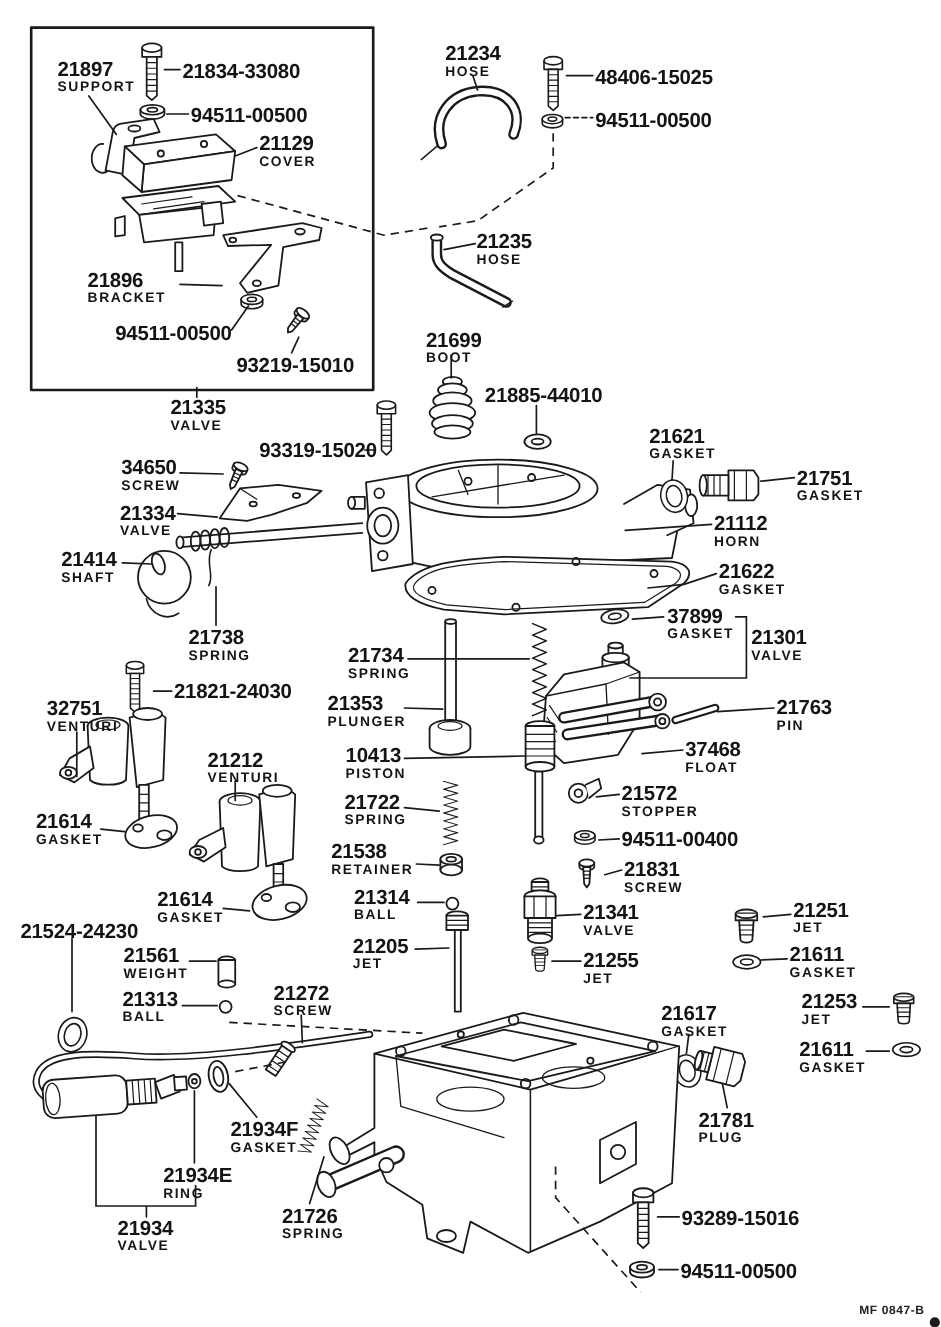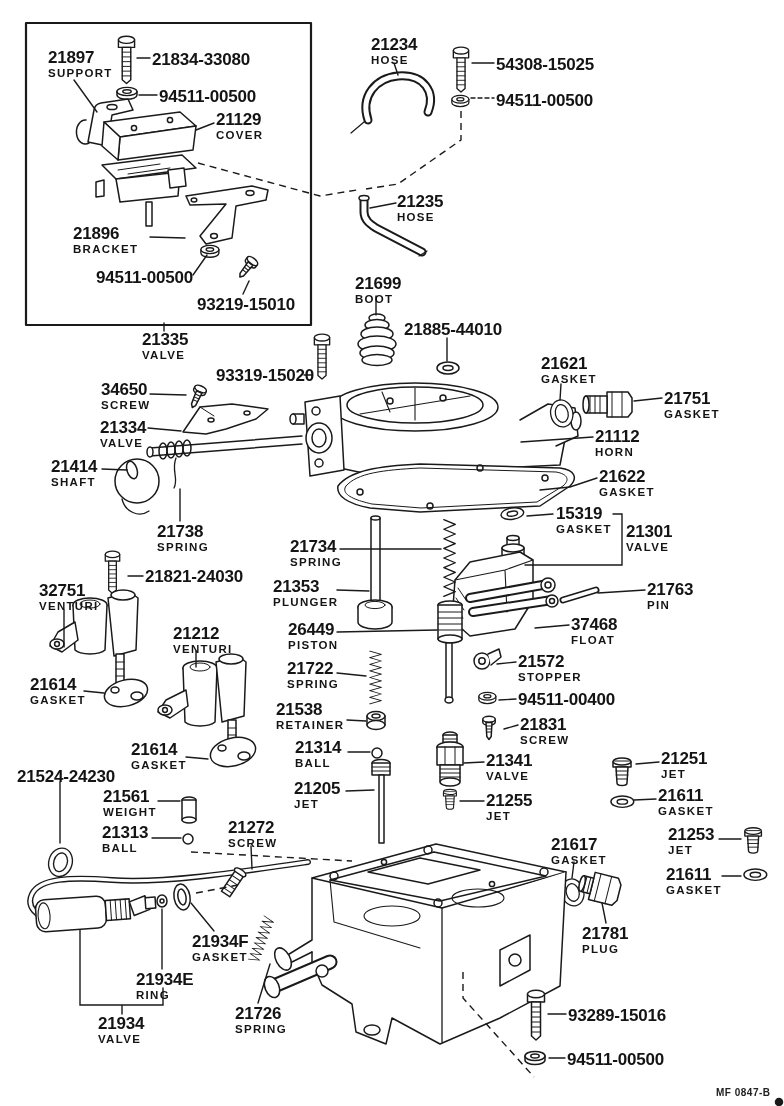--- a/index.html
+++ b/index.html
@@ -413,21 +413,21 @@
     </div>
 <div class="lbl" style="left:142px;top:331px">
       <span class="no">21335</span>
       <span class="nm">VALVE</span>
     </div>
 <div class="lbl" style="left:371px;top:36px">
       <span class="no">21234</span>
       <span class="nm">HOSE</span>
     </div>
 <div class="lbl" style="left:496px;top:56px">
-      <span class="no">54308-15025</span>
+      <span class="no">48406-15025</span>
     </div>
 <div class="lbl" style="left:496px;top:92px">
       <span class="no">94511-00500</span>
     </div>
 <div class="lbl" style="left:397px;top:193px">
       <span class="no">21235</span>
       <span class="nm">HOSE</span>
     </div>
 <div class="lbl" style="left:355px;top:275px">
       <span class="no">21699</span>
@@ -473,33 +473,33 @@
     </div>
 <div class="lbl" style="left:290px;top:538px">
       <span class="no">21734</span>
       <span class="nm">SPRING</span>
     </div>
 <div class="lbl" style="left:273px;top:578px">
       <span class="no">21353</span>
       <span class="nm">PLUNGER</span>
     </div>
 <div class="lbl" style="left:288px;top:621px">
-      <span class="no">26449</span>
+      <span class="no">10413</span>
       <span class="nm">PISTON</span>
     </div>
 <div class="lbl" style="left:287px;top:660px">
       <span class="no">21722</span>
       <span class="nm">SPRING</span>
     </div>
 <div class="lbl" style="left:276px;top:701px">
       <span class="no">21538</span>
       <span class="nm">RETAINER</span>
     </div>
 <div class="lbl" style="left:556px;top:505px">
-      <span class="no">15319</span>
+      <span class="no">37899</span>
       <span class="nm">GASKET</span>
     </div>
 <div class="lbl" style="left:626px;top:523px">
       <span class="no">21301</span>
       <span class="nm">VALVE</span>
     </div>
 <div class="lbl" style="left:647px;top:581px">
       <span class="no">21763</span>
       <span class="nm">PIN</span>
     </div>

